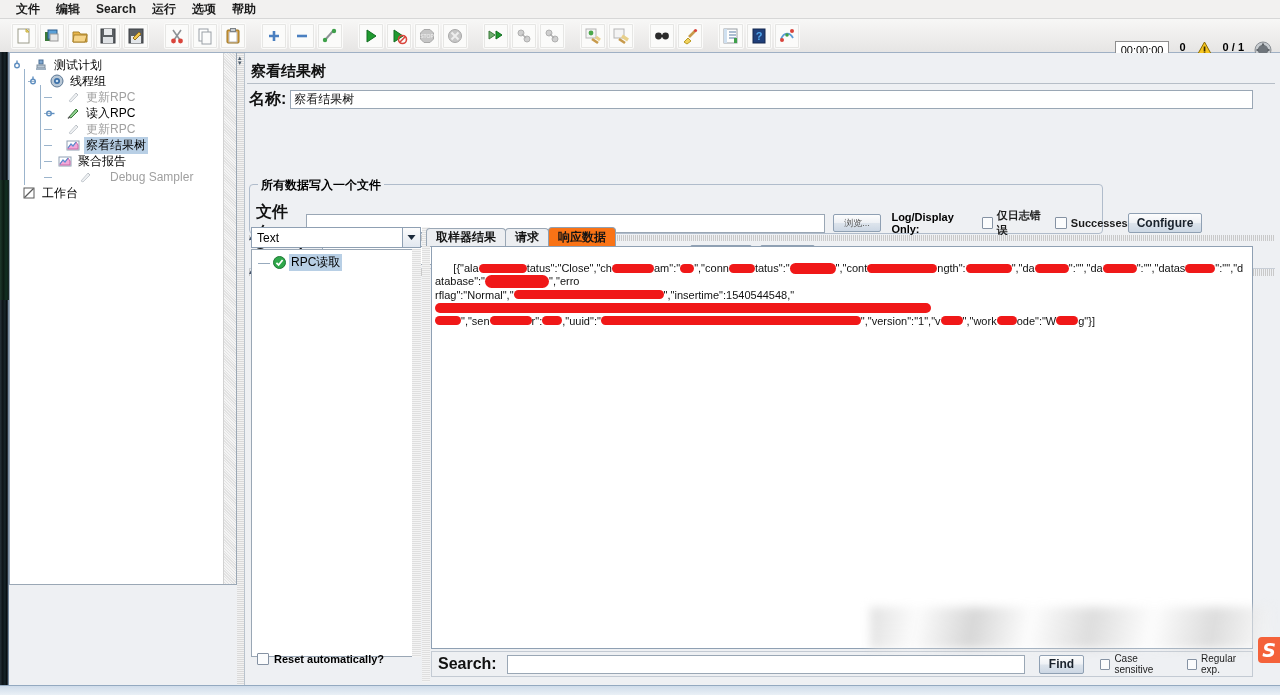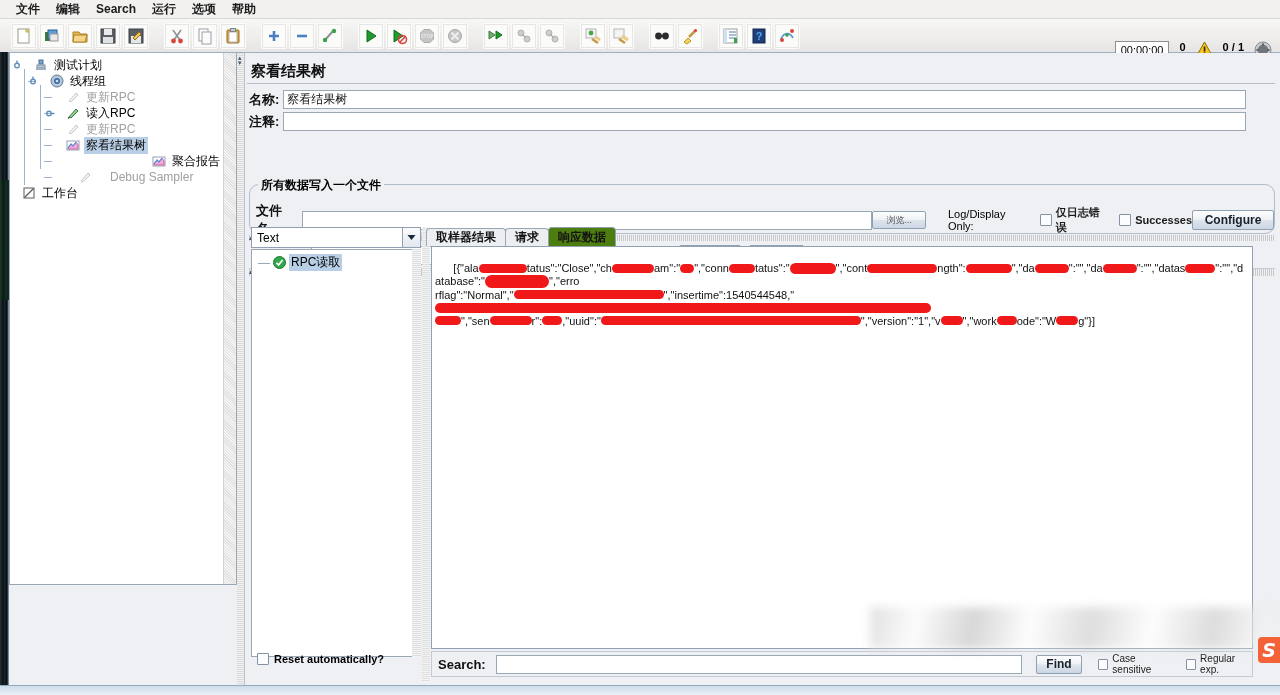--- a/index.html
+++ b/index.html
@@ -65,26 +65,26 @@
       background:repeating-linear-gradient(0deg,#f2f2f2,#f2f2f2 1px,#dadada 1px,#dadada 2px); border-right:1px solid #b9c3cd;}
   .splitter .arrows { position:absolute; top:2px; left:1px; font-size:7px; color:#4a5a6a; line-height:5px; }
 
   
   .right-panel { position:absolute; left:245px; top:53px; width:1035px; height:642px; background:#eef0f3; }
 
   .title-bar { position:absolute; left:2px; top:9px; width:1028px; height:22px;
      font-size:15px; font-weight:bold; padding-left:4px; border-bottom:1px solid #b6bec7; color:#111; }
 
   .field-row { position:absolute; left:4px; display:flex; align-items:center; height:19px; }
-  .field-label { font-size:13px; font-weight:bold; margin-right:4px; color:#111; }
+  .field-label { font-size:16px; font-weight:bold; margin-right:4px; color:#111; }
   .field-input { border:1px solid #9aa7b5; background:#fff; height:19px; line-height:17px;
       font-size:12px; padding:0 3px; color:#111; }
 
-  .group-box { position:absolute; left:4px; top:131px; width:1026px; height:50px;
-      border:1px solid #b0bccb; border-radius:10px; background:transparent; }
+  .group-box { position:absolute; left:4px; top:131px; width:854px; height:50px;
+      border:1px solid #b0bccb; border-radius:4px; background:transparent; }
   .group-title { position:absolute; left:8px; top:-8px; background:#eef0f3; padding:0 3px;
       font-size:12px; font-weight:bold; }
 
   .btn { border:1px solid #8fa0b3; background:linear-gradient(to bottom,#fdfdfd 0%,#eef1f5 48%,#dde4ec 52%,#ccd7e4 100%);
       border-radius:2px; font-size:12px; font-weight:bold; color:#19222c; display:inline-flex;
       align-items:center; justify-content:center; cursor:default; }
   .btn.small { font-size:9px; font-weight:normal; color:#555; }
   .cbx { width:12px; height:12px; border:1px solid #8592a3; background:#fbfcfd; display:inline-block;
       border-radius:1px; vertical-align:middle; }
   .cbx-wrap { display:inline-flex; align-items:center; gap:4px; font-size:11px; font-weight:bold; color:#1b1b1b; }
@@ -107,21 +107,21 @@
   .res-item { display:flex; align-items:center; height:17px; margin-top:4px; padding-left:6px; font-size:12px;}
   .res-item .lbl { background:#b8cfe5; padding:0 2px; }
   .scroll-auto { position:absolute; left:6px; bottom:17px; display:flex; align-items:center; gap:5px;
       font-size:11px; font-weight:bold;}
 
   
   .tab-strip { position:absolute; left:426px; top:227px; width:598px; height:19px; display:flex; align-items:flex-end; }
   .tab { height:18px; padding:0 9px; font-size:12px; font-weight:bold; background:#eceef1;
       border:1px solid #9aa7b5; border-bottom:none; display:flex; align-items:center;
       border-radius:4px 4px 0 0; margin-right:-1px; color:#141414;}
-  .tab.active { background:#4d7c0f; border-color:#8fa0b3; height:19px; }
+  .tab.active { background:#f97316; border-color:#8fa0b3; height:19px; }
 
   .resp-area { position:absolute; left:431px; top:246px; width:822px; height:403px;
       background:#fff; border:1px solid #8fa0b3; overflow:hidden; }
   .resp-text { position:absolute; left:3px; top:2px; right:3px; font-size:11px;
       font-family:"Liberation Sans", sans-serif; line-height:13px; color:#111;
       word-break:break-all; white-space:pre-wrap; }
 
   .bottom-search { position:absolute; left:431px; top:651px; width:822px; height:26px;
       background:#eef0f3; border:1px solid #c3cad3; display:flex; align-items:center; padding-left:6px; gap:6px;}
 
@@ -453,21 +453,21 @@
           <span class="handle"></span>
           <span class="ticon">
             <svg width="14" height="14" viewBox="0 0 14 14">
               <rect x="1" y="3" width="12" height="9" fill="#fff" stroke="#8fa0b3"></rect>
               <path d="M2 10 L5 6 L7 8 L10 4 L12 7 L12 11 L2 11 Z" fill="#f2a8d8" stroke="#c866a8"></path>
               <path d="M2 10 L5 6 L7 8 L10 4" stroke="#5a8ed1" stroke-width="1.2" fill="none"></path>
             </svg>
           </span>
           <span class="lbl">察看结果树</span>
         </div>
-        <div class="tnode" style="padding-left: 24px; justify-content: flex-end;">
+        <div class="tnode" style="padding-left: 36px;">
           <span class="conn" style="left: 34px; top: 8px; width: 8px; height: 1px;"></span>
           <span class="handle"></span>
           <span class="ticon">
             <svg width="14" height="14" viewBox="0 0 14 14">
               <rect x="1" y="3" width="12" height="9" fill="#fff" stroke="#8fa0b3"></rect>
               <path d="M2 10 L5 6 L7 8 L10 4 L12 7 L12 11 L2 11 Z" fill="#f2a8d8" stroke="#c866a8"></path>
               <path d="M2 10 L5 6 L7 8 L10 4" stroke="#5a8ed1" stroke-width="1.2" fill="none"></path>
             </svg>
           </span>
           <span class="lbl">聚合报告</span>
@@ -505,32 +505,28 @@
 
   <div class="right-panel">
 
     <div class="title-bar">察看结果树</div>
 
     <div class="field-row" style="top:37px; width:1026px;">
       <span class="field-label">名称:</span>
       <span class="field-input" style="width:963px;">察看结果树</span>
     </div>
 
-    <div class="field-row" style="top:59px; width:1026px;">
-      <span class="field-label">注释:</span>
-      <span class="field-input" style="width:963px;"></span>
-    </div>
 
     <div class="group-box">
       <span class="group-title">所有数据写入一个文件</span>
       <div style="position:absolute; left:6px; top:17px; display:flex; align-items:center;">
         <span class="field-label">文件名</span>
         <span class="field-input" style="width:585px; margin-left:4px;"></span>
-        <span class="btn small" style="width:55px; height:18px; margin-left:0;">浏览...</span>
-        <span style="margin-left:22px; font-size:11px; font-weight:normal;">Log/Display Only:</span>
+        <span class="btn small" style="width:55px; height:18px; margin-left:8px;">浏览...</span>
+        <span style="margin-left:10px; font-size:11px; font-weight:bold;">Log/Display Only:</span>
         <span class="cbx-wrap" style="margin-left:8px;">
           <span class="cbx"></span>
           <span>仅日志错误</span>
         </span>
         <span class="cbx-wrap" style="margin-left:10px;">
           <span class="cbx"></span>
           <span>Successes</span>
         </span>
         <span class="btn" style="width:84px; height:20px; margin-left:0;">Configure</span>
       </div>

